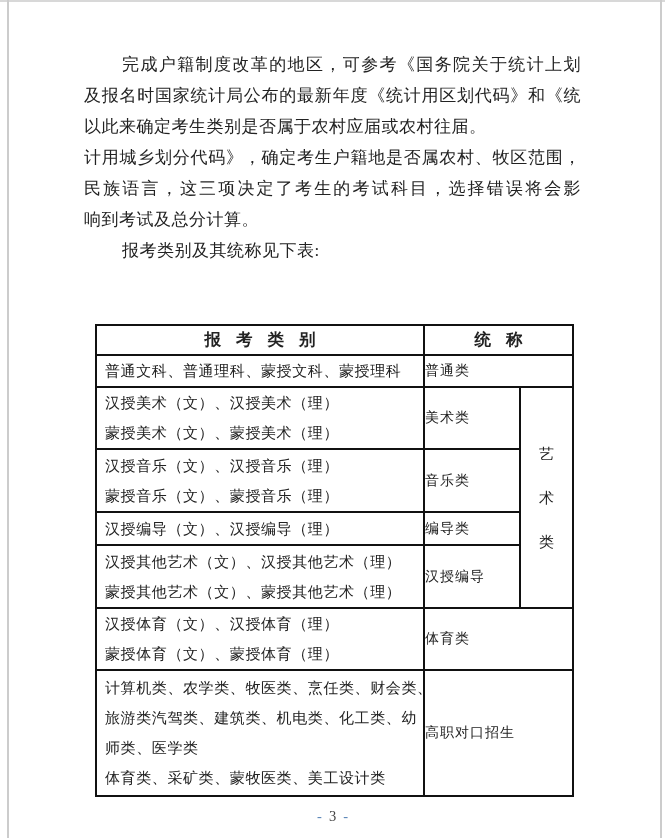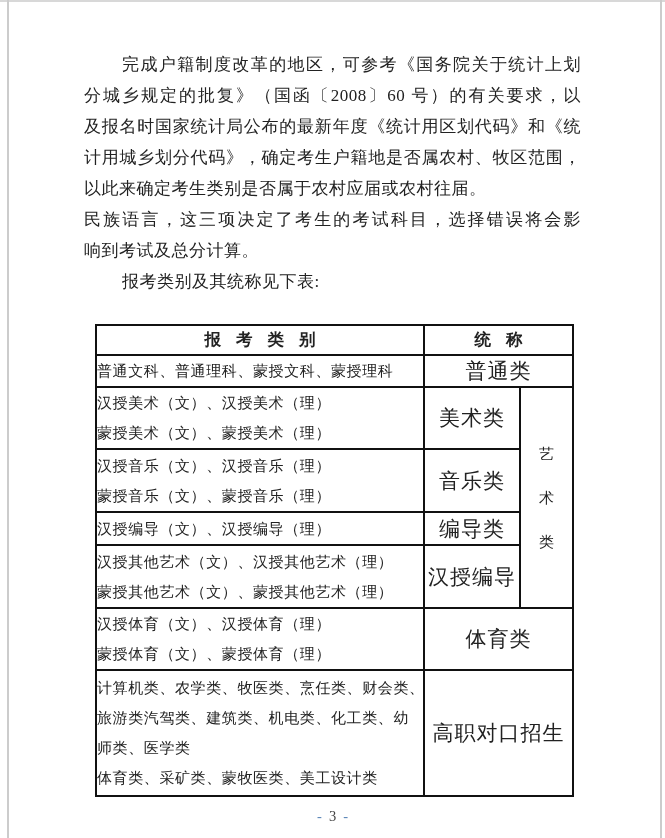--- a/index.html
+++ b/index.html
@@ -52,31 +52,31 @@
     vertical-align: middle;
     color: #222222;
   }
   .cat-table th {
     font-weight: bold;
     font-size: 16.5px;
     text-align: center;
     height: 30px;
   }
   .spread { letter-spacing: 15px; margin-right: -15px; }
-  td.cat { text-align: left; padding-right: 2px; }
+  td.cat { text-align: left; padding-left: 8px; padding-right: 2px; }
   td.cat .cl {
     height: 30px;
     line-height: 30px;
     font-size: 15px;
     letter-spacing: 0.6px;
     white-space: nowrap;
   }
   td.mid {
-    text-align: center;
-    font-size: 21px;
+    text-align: left;
+    font-size: 14px;
     letter-spacing: 1px;
   }
   td.grp { text-align: center; }
   .vert {
     width: 17px;
     margin: 0 auto;
     font-size: 15px;
     line-height: 44px;
     word-break: break-all;
     text-align: center;
@@ -106,24 +106,23 @@
 <body>
 
 <div class="page">
   <div class="scan-edge top"></div>
   <div class="scan-edge left"></div>
   <div class="scan-edge right"></div>
 
   <div class="textblock">
     <div>
       <div class="tline ind fill">完成户籍制度改革的地区，可参考《国务院关于统计上划</div>
-      <div class="tline fill">分城乡规定的批复》（国函〔2008〕60 号）的有关要求，以</div>
       <div class="tline fill">及报名时国家统计局公布的最新年度《统计用区划代码》和《统</div>
+      <div class="tline">以此来确定考生类别是否属于农村应届或农村往届。</div>
       <div class="tline fill">计用城乡划分代码》，确定考生户籍地是否属农村、牧区范围，</div>
-      <div class="tline">以此来确定考生类别是否属于农村应届或农村往届。</div>
     </div>
     <div>
       <div class="tline fill">民族语言，这三项决定了考生的考试科目，选择错误将会影</div>
       <div class="tline">响到考试及总分计算。</div>
     </div>
     <div>
       <div class="tline ind">报考类别及其统称见下表:</div>
     </div>
   </div>
 

